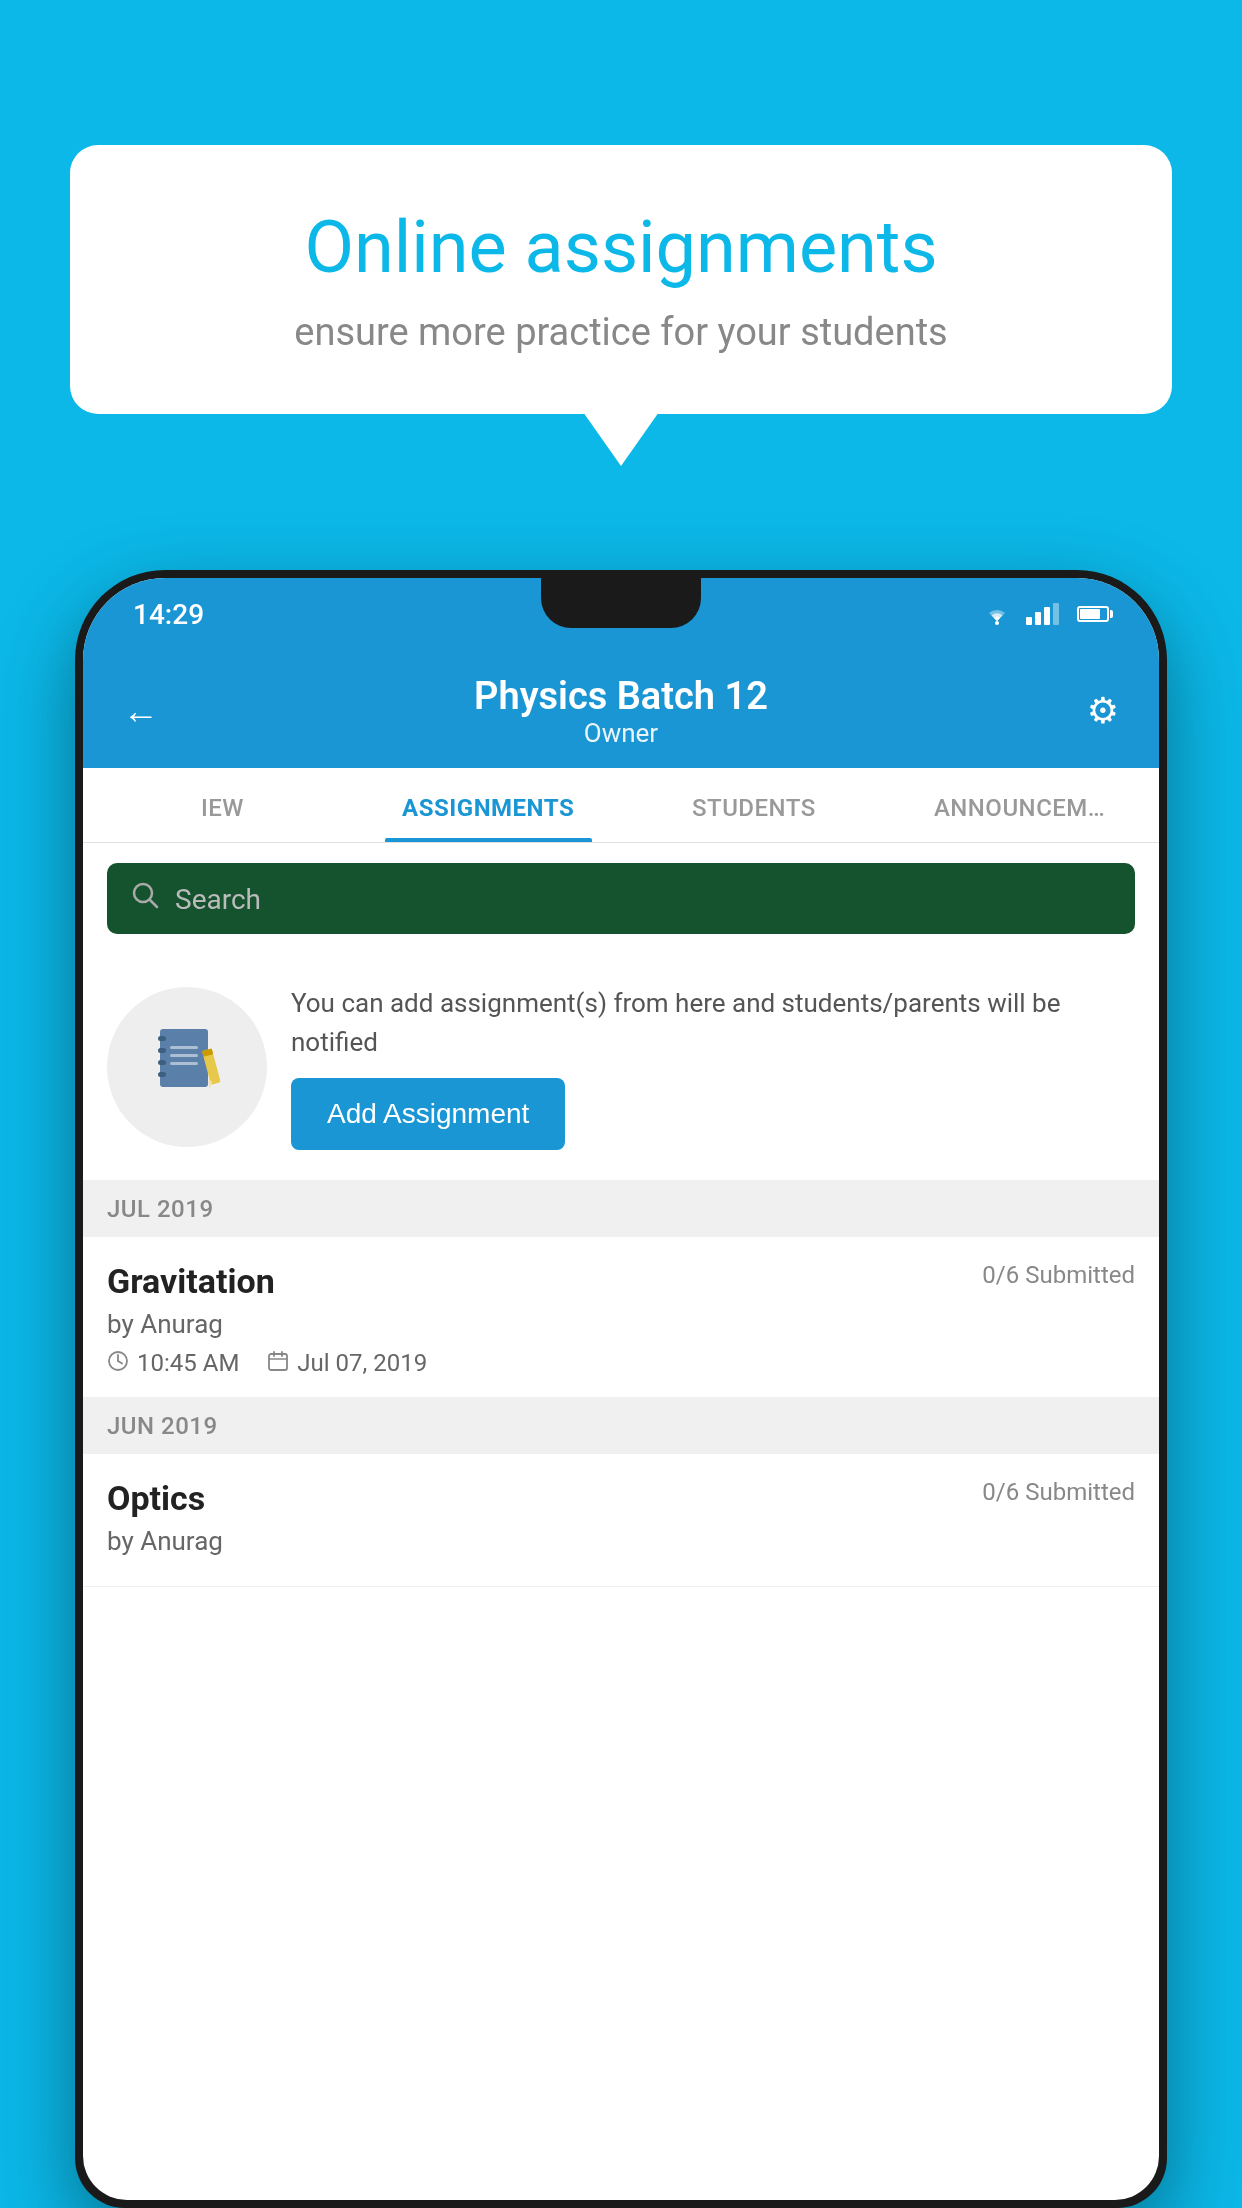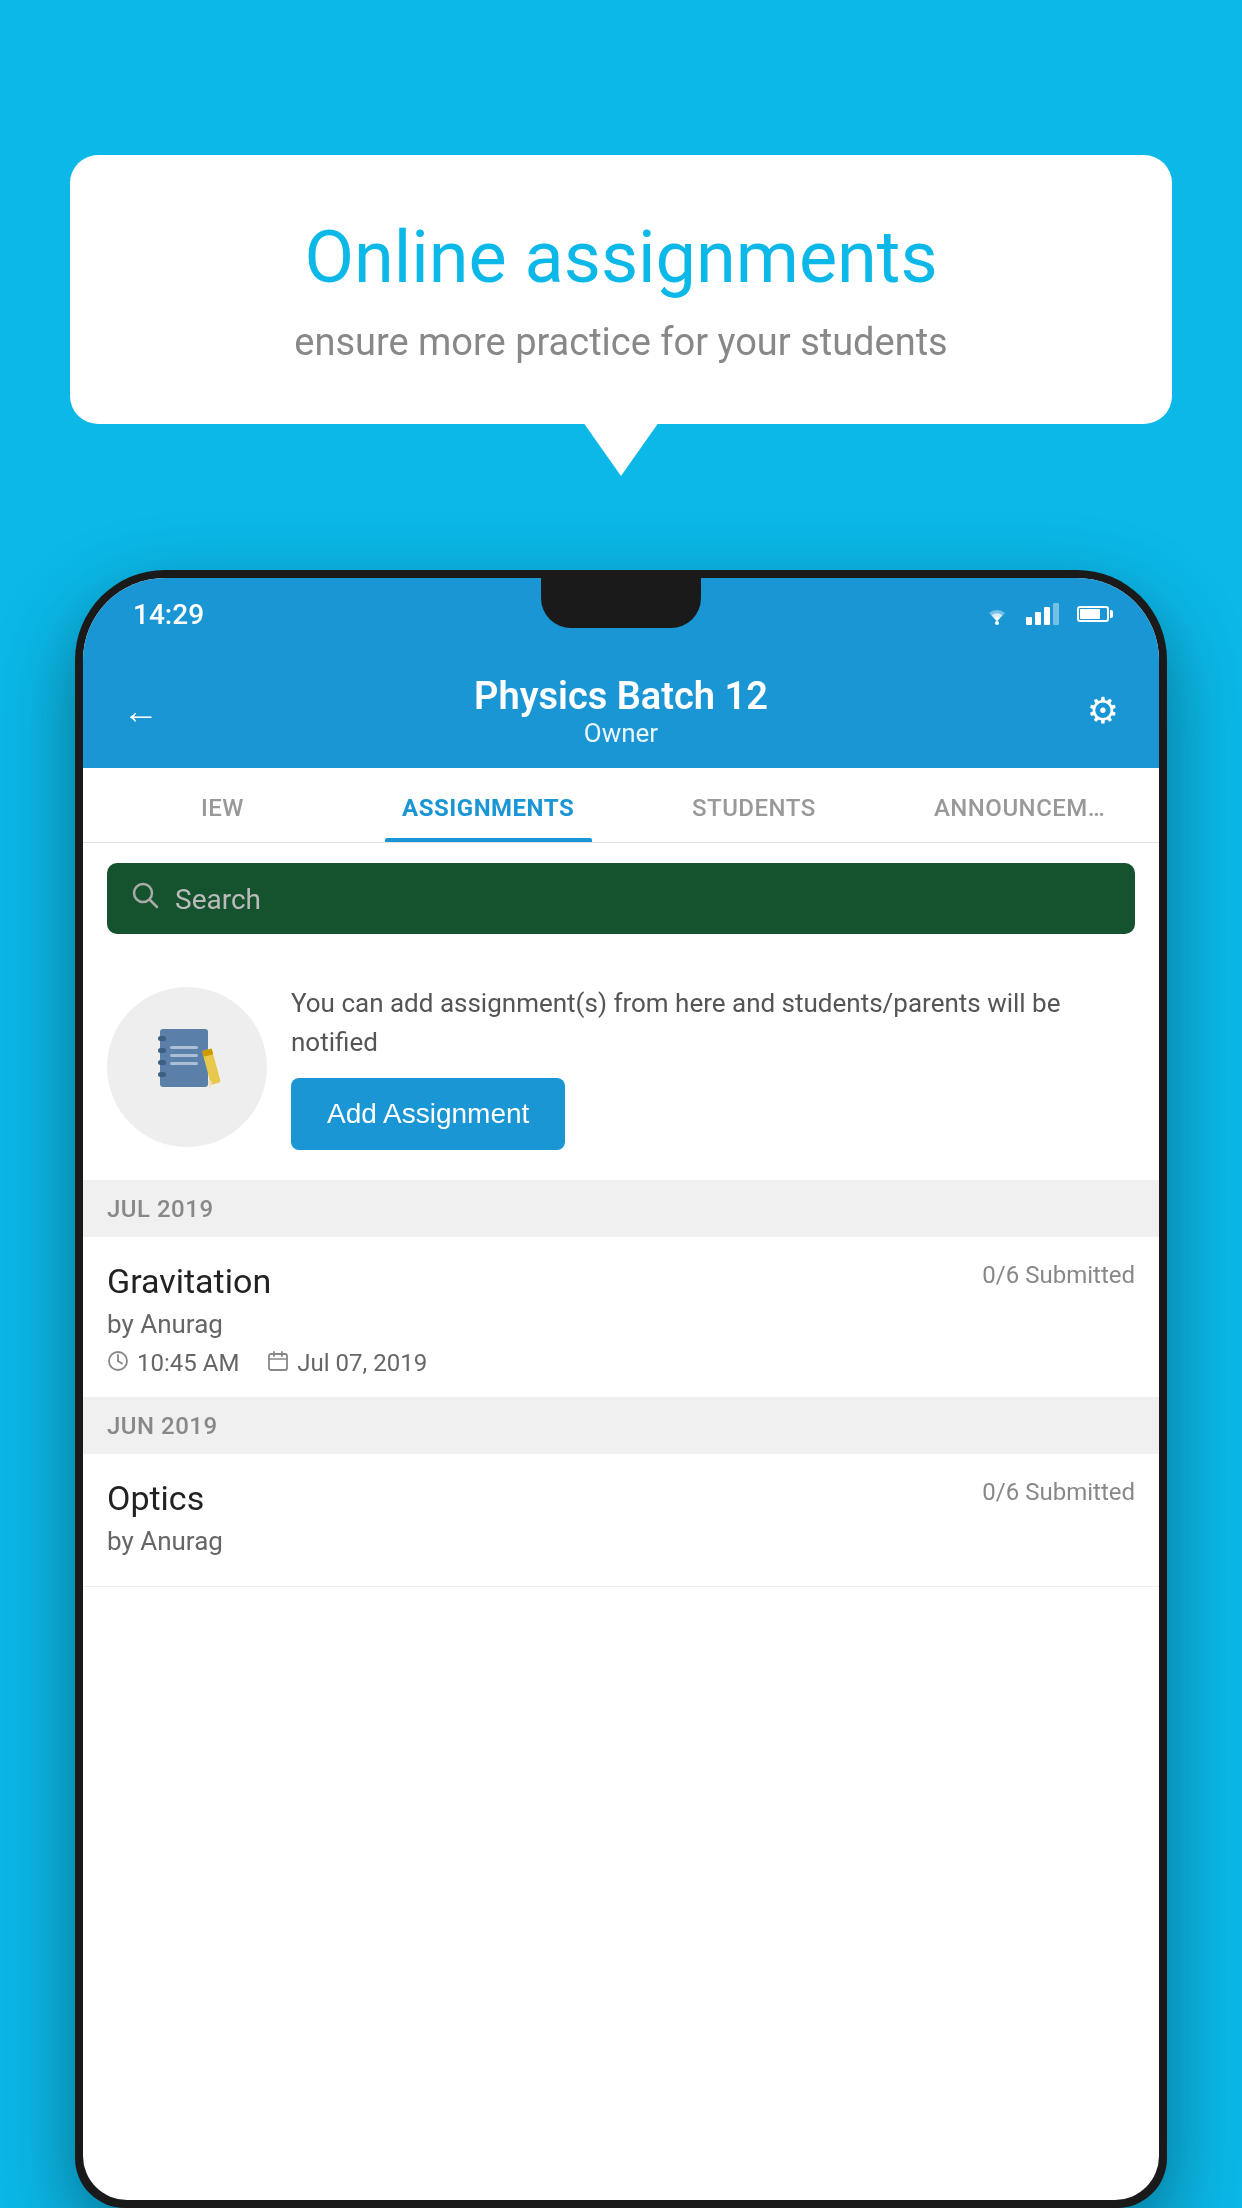--- a/index.html
+++ b/index.html
@@ -8,21 +8,21 @@
       height: 2208px;
       background-color: #0bb8e8;
       font-family: 'Roboto', Arial, sans-serif;
       overflow: hidden;
       position: relative;
     }
 
     
     .speech-bubble-container {
       position: absolute;
-      top: 155px;
+      top: 145px;
       left: 70px;
       right: 70px;
     }
     .speech-bubble {
       background: white;
       border-radius: 28px;
       padding: 60px 70px;
       text-align: center;
       position: relative;
     }
@@ -301,21 +301,21 @@
       background: white;
     }
     .assignment-top {
       display: flex;
       justify-content: space-between;
       align-items: flex-start;
       margin-bottom: 8px;
     }
     .assignment-name {
       font-size: 34px;
-      font-weight: 400;
+      font-weight: 700;
       color: #222;
     }
     .assignment-submitted {
       font-size: 24px;
       color: #888;
     }
     .assignment-by {
       font-size: 26px;
       color: #666;
       margin-bottom: 10px;

